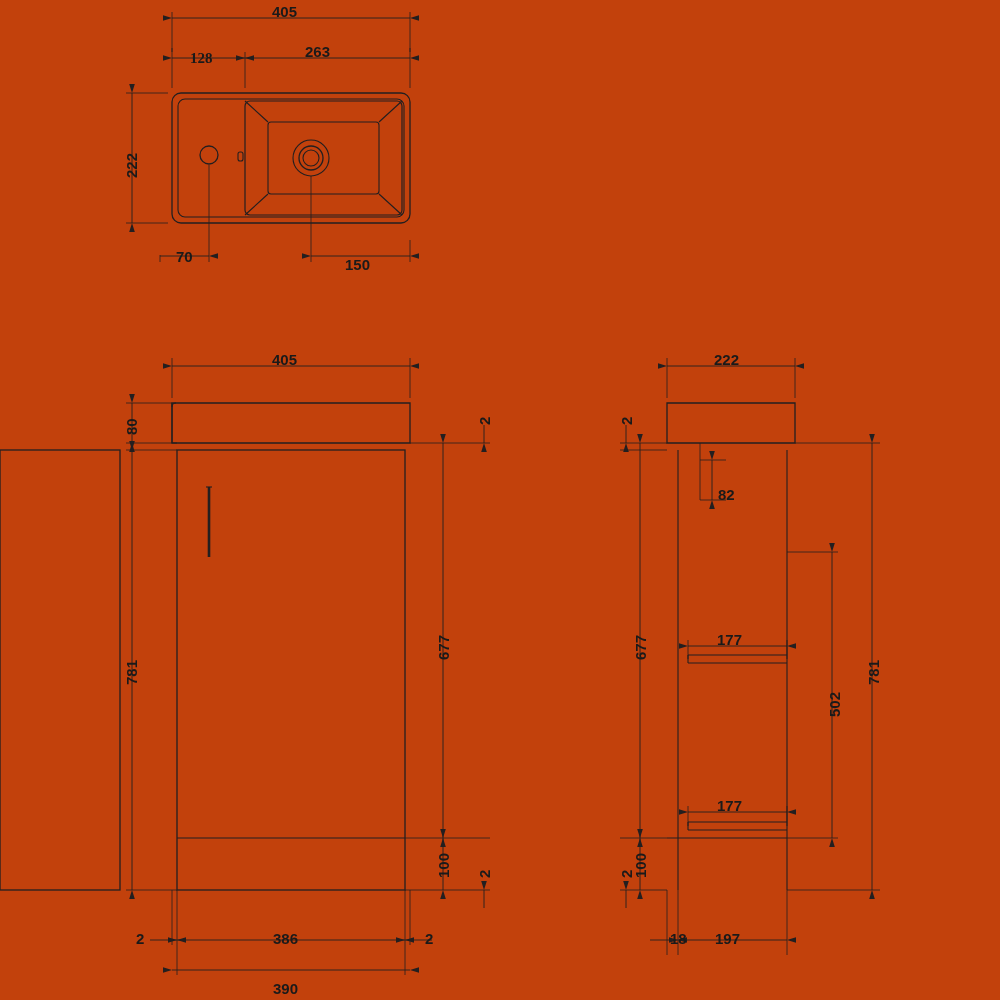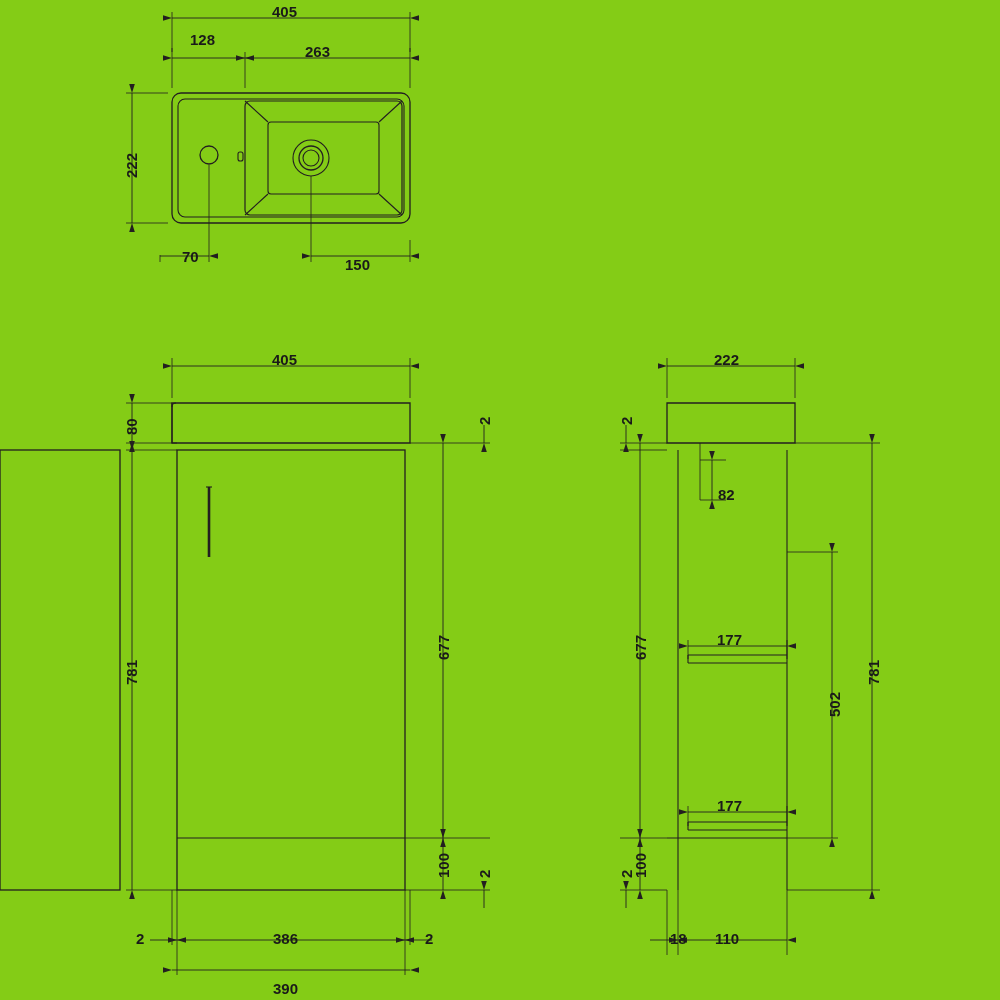--- a/index.html
+++ b/index.html
@@ -4,21 +4,21 @@
 <style>
   html, body {
     margin: 0;
     padding: 0;
     background: #ffffff;
   }
   #page {
     position: relative;
     width: 1000px;
     height: 1000px;
-    background: #84cc16;
+    background: #c2410c;
     font-family: "Liberation Sans", sans-serif;
     overflow: hidden;
   }
   #drawing {
     position: absolute;
     left: 0;
     top: 0;
     width: 1000px;
     height: 1000px;
   }
@@ -225,24 +225,24 @@
         <path d="M872,443 L872,890" marker-start="url(#arrowStart)" marker-end="url(#arrowEnd)"></path>
 
         <path d="M650,940 L678,940" marker-end="url(#arrowEnd)"></path>
 
         <path d="M678,940 L787,940" marker-start="url(#arrowStart)" marker-end="url(#arrowEnd)"></path>
       </g>
     </g>
   </svg>
 
   <div class="dim-label" style="left:272px; top:4px;">405</div>
-  <div class="dim-label" style="left:190px; top:32px;">128</div>
+  <div class="dim-label" style="left:190px; top:51px;font-family:Liberation Serif, serif;">128</div>
   <div class="dim-label" style="left:305px; top:44px;">263</div>
   <div class="dim-label vert" style="left:124px; top:178px; transform:rotate(-90deg);">222</div>
-  <div class="dim-label" style="left:182px; top:249px;">70</div>
+  <div class="dim-label" style="left:176px; top:249px;">70</div>
   <div class="dim-label" style="left:345px; top:257px;">150</div>
 
   <div class="dim-label" style="left:272px; top:352px;">405</div>
   <div class="dim-label vert" style="left:124px; top:435px; transform:rotate(-90deg);">80</div>
   <div class="dim-label vert" style="left:124px; top:685px; transform:rotate(-90deg);">781</div>
   <div class="dim-label vert" style="left:477px; top:425px; transform:rotate(-90deg);">2</div>
   <div class="dim-label vert" style="left:436px; top:660px; transform:rotate(-90deg);">677</div>
   <div class="dim-label vert" style="left:436px; top:878px; transform:rotate(-90deg);">100</div>
   <div class="dim-label vert" style="left:477px; top:878px; transform:rotate(-90deg);">2</div>
   <div class="dim-label" style="left:136px; top:931px;">2</div>
@@ -254,15 +254,15 @@
   <div class="dim-label vert" style="left:619px; top:425px; transform:rotate(-90deg);">2</div>
   <div class="dim-label" style="left:718px; top:487px;">82</div>
   <div class="dim-label vert" style="left:633px; top:660px; transform:rotate(-90deg);">677</div>
   <div class="dim-label" style="left:717px; top:632px;">177</div>
   <div class="dim-label" style="left:717px; top:798px;">177</div>
   <div class="dim-label vert" style="left:827px; top:717px; transform:rotate(-90deg);">502</div>
   <div class="dim-label vert" style="left:866px; top:685px; transform:rotate(-90deg);">781</div>
   <div class="dim-label vert" style="left:633px; top:878px; transform:rotate(-90deg);">100</div>
   <div class="dim-label vert" style="left:619px; top:878px; transform:rotate(-90deg);">2</div>
   <div class="dim-label" style="left:622px; top:931px;margin-left:48px;">18</div>
-  <div class="dim-label" style="left:715px; top:931px;">110</div>
+  <div class="dim-label" style="left:715px; top:931px;">197</div>
 
 </div>
 
 </body></html>

